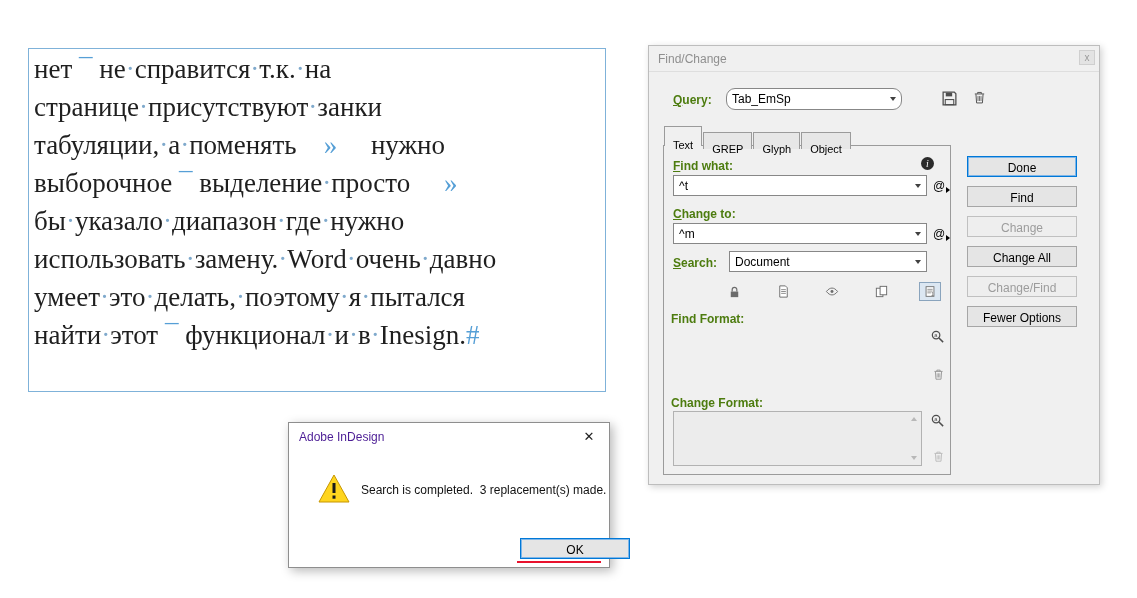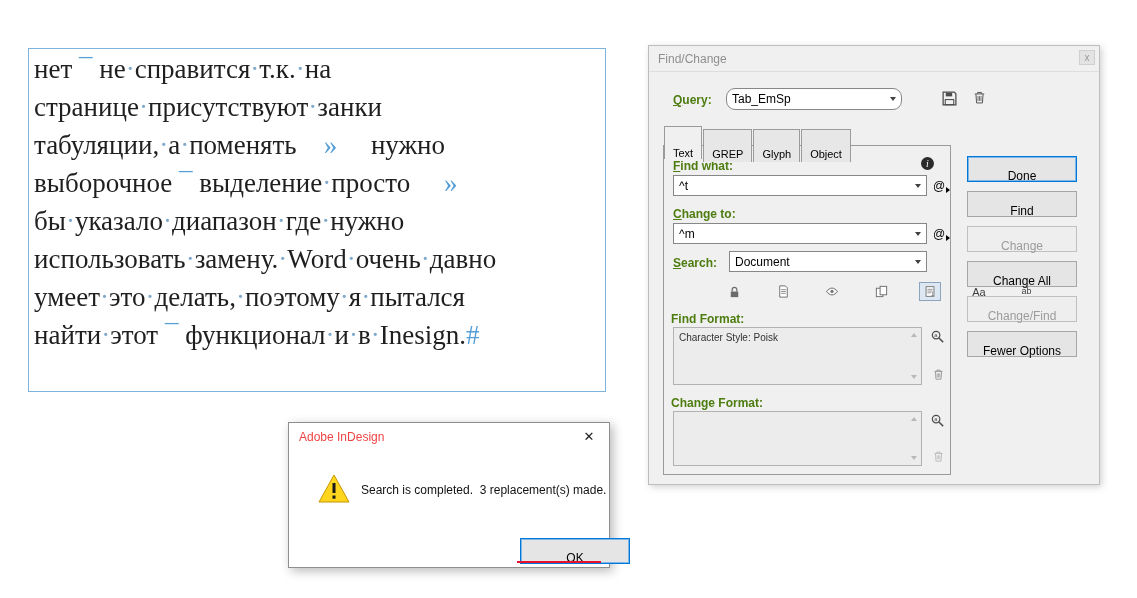--- a/index.html
+++ b/index.html
@@ -14,31 +14,31 @@
   .doc-lines{padding:1px 0 0 5px;}
   .doc-line{white-space:pre;font-family:Liberation Serif, serif;font-size:27px;
             line-height:38px;color:#1f1f1f;}
   .hidden-char{color:#569fd6;}
   .space-dot{color:#7fa9cc;}
 
   
   .alert{position:absolute;left:288px;top:422px;width:322px;height:146px;background:#fff;
          border:1px solid #8e8e8e;box-shadow:3px 3px 10px rgba(0,0,0,.28);}
   .alert-titlebar{position:relative;height:28px;background:#fff;}
-  .alert-title{position:absolute;left:10px;top:7px;font-size:12px;color:#ef4444;text-align:center;}
+  .alert-title{position:absolute;left:10px;top:7px;font-size:12px;color:#4c1d95;text-align:center;}
   .alert-close{position:absolute;right:0;top:0;width:40px;height:27px;text-align:center;
                line-height:27px;font-size:13px;color:#222;}
   .warning-wrap{position:absolute;left:28px;top:50px;}
   .alert-msg{position:absolute;left:72px;top:60px;font-size:12px;color:#111;white-space:pre;}
   .ok-btn{position:absolute;left:231px;top:115px;width:78px;height:21px;}
   .red-line{position:absolute;left:228px;top:138px;width:84px;height:2px;background:#e8112d;}
 
   
   .win-btn{width:110px;height:21px;background:#e5e5e5;border:1px solid #a6a6a6;
-           font-family:"Liberation Sans",sans-serif;font-size:12px;color:#000;padding:12px;}
+           font-family:"Liberation Sans",sans-serif;font-size:12px;color:#000;padding:4px;}
   .win-btn.focused{border:1px solid #0078d7;box-shadow:inset 0 0 0 1px #7fb6e8;}
   .win-btn.disabled{color:#9c9c9c;border-color:#c0c0c0;background:#eeeeee;}
 
   
   .fc{position:absolute;left:648px;top:45px;width:452px;height:440px;background:#f0f0f0;
       border:1px solid #bdbdbd;box-shadow:2px 2px 7px rgba(0,0,0,.18);font-size:12px;}
   .fc-title{position:absolute;left:9px;top:6px;color:#8f8f8f;font-size:12px;}
   .fc-close{position:absolute;right:4px;top:4px;width:16px;height:15px;background:#e3e3e3;
             border:1px solid #cfcfcf;color:#9a9a9a;font-size:10px;line-height:13px;text-align:center;}
   .fc-sep{position:absolute;left:0;top:25px;width:100%;height:1px;background:#dedede;}
@@ -47,21 +47,21 @@
 
   .combo{position:absolute;background:#fff;border:1px solid #878787;}
   .combo-val{position:absolute;left:5px;top:50%;transform:translateY(-50%);font-size:12px;white-space:pre;}
   .combo-arrow{position:absolute;right:5px;top:50%;margin-top:-2px;width:0;height:0;
                border-left:3.5px solid transparent;border-right:3.5px solid transparent;
                border-top:4.5px solid #404040;}
 
   .icon-btn{position:absolute;background:none;border:none;padding:0;line-height:0;}
 
   .fc-tabs{position:absolute;left:15px;top:80px;height:21px;z-index:3;}
-  .fc-tab{display:inline-block;height:17px;line-height:17px;padding:16px 8px;font-size:11px;
+  .fc-tab{display:inline-block;height:17px;line-height:17px;padding:8px 8px;font-size:11px;
           border:1px solid #9b9b9b;border-bottom:none;background:#e7e7e7;margin-right:1px;
           position:relative;top:3px;vertical-align:bottom;}
   .fc-tab.active{background:#f0f0f0;height:20px;line-height:20px;top:0;}
 
   .tabpanel{position:absolute;left:14px;top:99px;width:288px;height:330px;border:1px solid #9b9b9b;}
 
   .info-icon{position:absolute;left:272px;top:111px;width:13px;height:13px;border-radius:50%;
              background:#2b2b2b;color:#fff;font-family:"Liberation Serif",serif;font-style:italic;
              font-size:10px;line-height:13px;text-align:center;}
 
@@ -210,25 +210,20 @@
         <button class="scope-btn">Aa</button>
         <button class="scope-btn">
           <svg width="16" height="14" viewBox="0 0 16 14">
             <text x="1.5" y="9" font-size="9" fill="#444">ab</text>
             <path d="M1.5 11.5h12" stroke="#444"></path>
           </svg>
         </button>
       </div>
 
     <span class="fc-label" style="left:22px;top:266px;">Find Format:</span>
-    <div class="format-box" style="left:24px;top:281px;width:249px;height:58px;">
-      <span class="format-text">Character Style: Poisk</span>
-      <span class="fb-arrow fb-up"></span>
-      <span class="fb-arrow fb-down"></span>
-    </div>
     <button class="icon-btn" style="left:281px;top:283px;">
       <svg width="15" height="15" viewBox="0 0 16 16">
         <circle cx="6.5" cy="6.5" r="4" fill="none" stroke="#4d4d4d" stroke-width="1.3"></circle>
         <path d="M9.5 9.5L14 14" stroke="#4d4d4d" stroke-width="1.6"></path>
         <text x="4.6" y="9" font-size="6" fill="#4d4d4d">a</text>
       </svg>
     </button>
     <button class="icon-btn" style="left:283px;top:321px;">
       <svg width="13" height="15" viewBox="0 0 16 16">
         <path d="M3 4.2h10" stroke="#8a8a8a" fill="none"></path>

